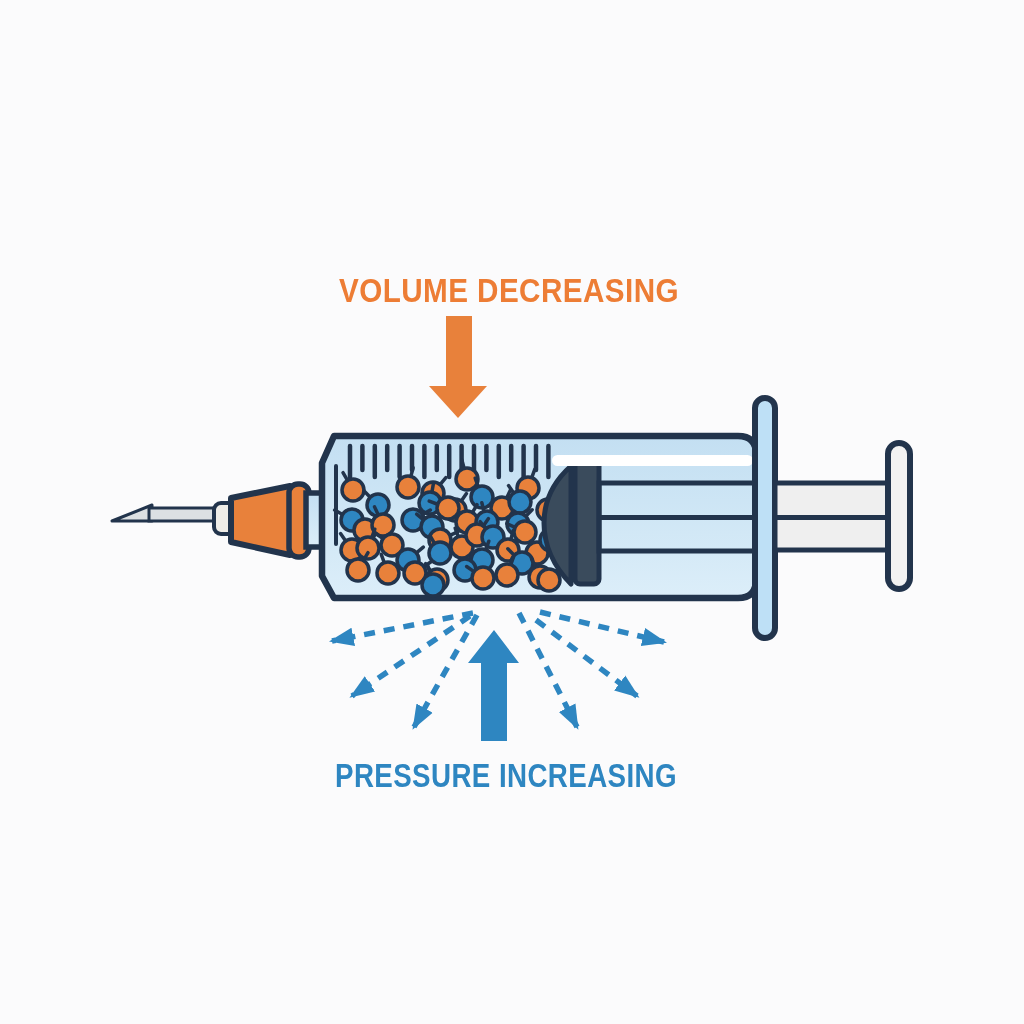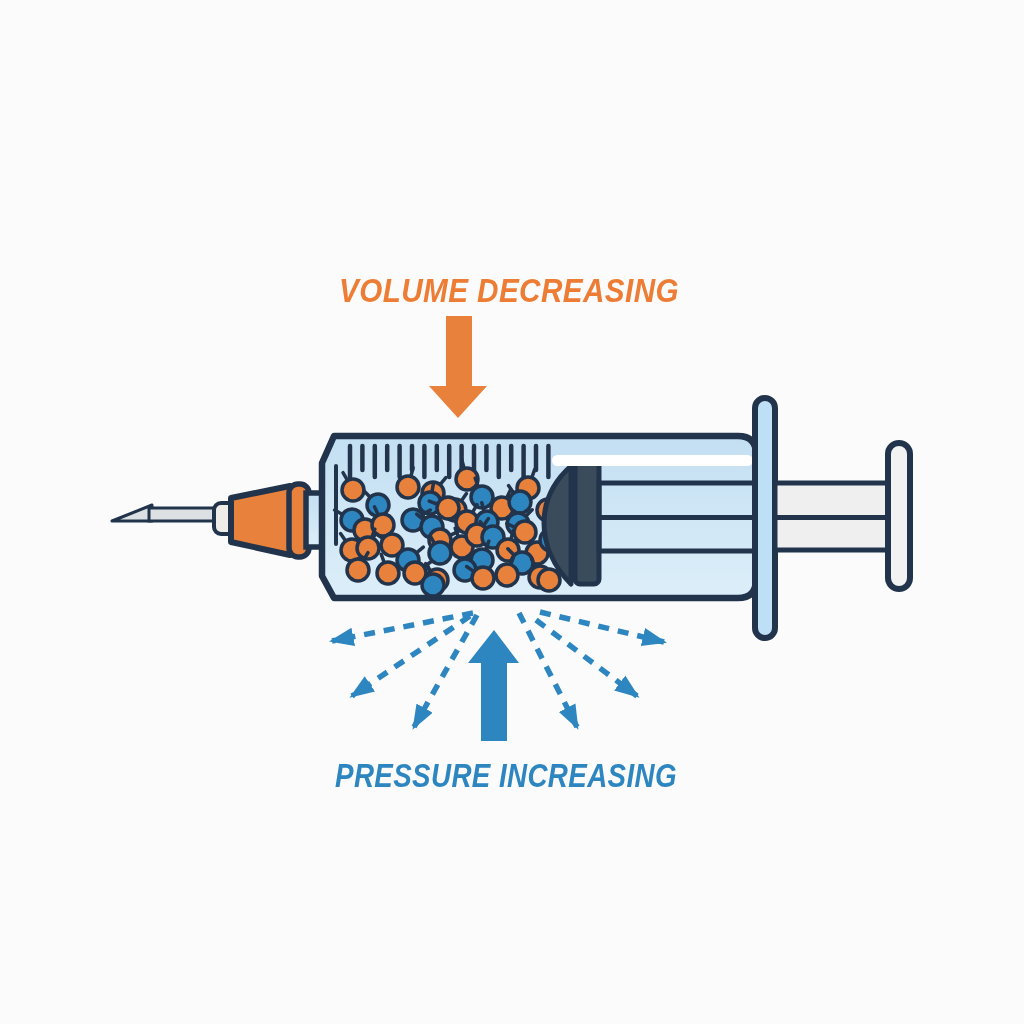--- a/index.html
+++ b/index.html
@@ -1,17 +1,17 @@
 <!DOCTYPE html>
 <html><head>
 <meta charset="utf-8">
 <style>
   html,body{margin:0;padding:0;background:#ffffff;}
   .stage{position:relative;width:1024px;height:1024px;overflow:hidden;
-         font-family:"Liberation Sans",sans-serif;font-style:italic;}
+         font-family:"Liberation Sans",sans-serif;}
   svg{display:block;}
   .diagram-label{font-family:"Liberation Sans",sans-serif;font-weight:bold;
                  font-size:34px;letter-spacing:0.5px;}
 </style>
 </head>
 <body>
 
 <div class="stage">
 <svg width="1024" height="1024" viewBox="0 0 1024 1024">
   <defs>

